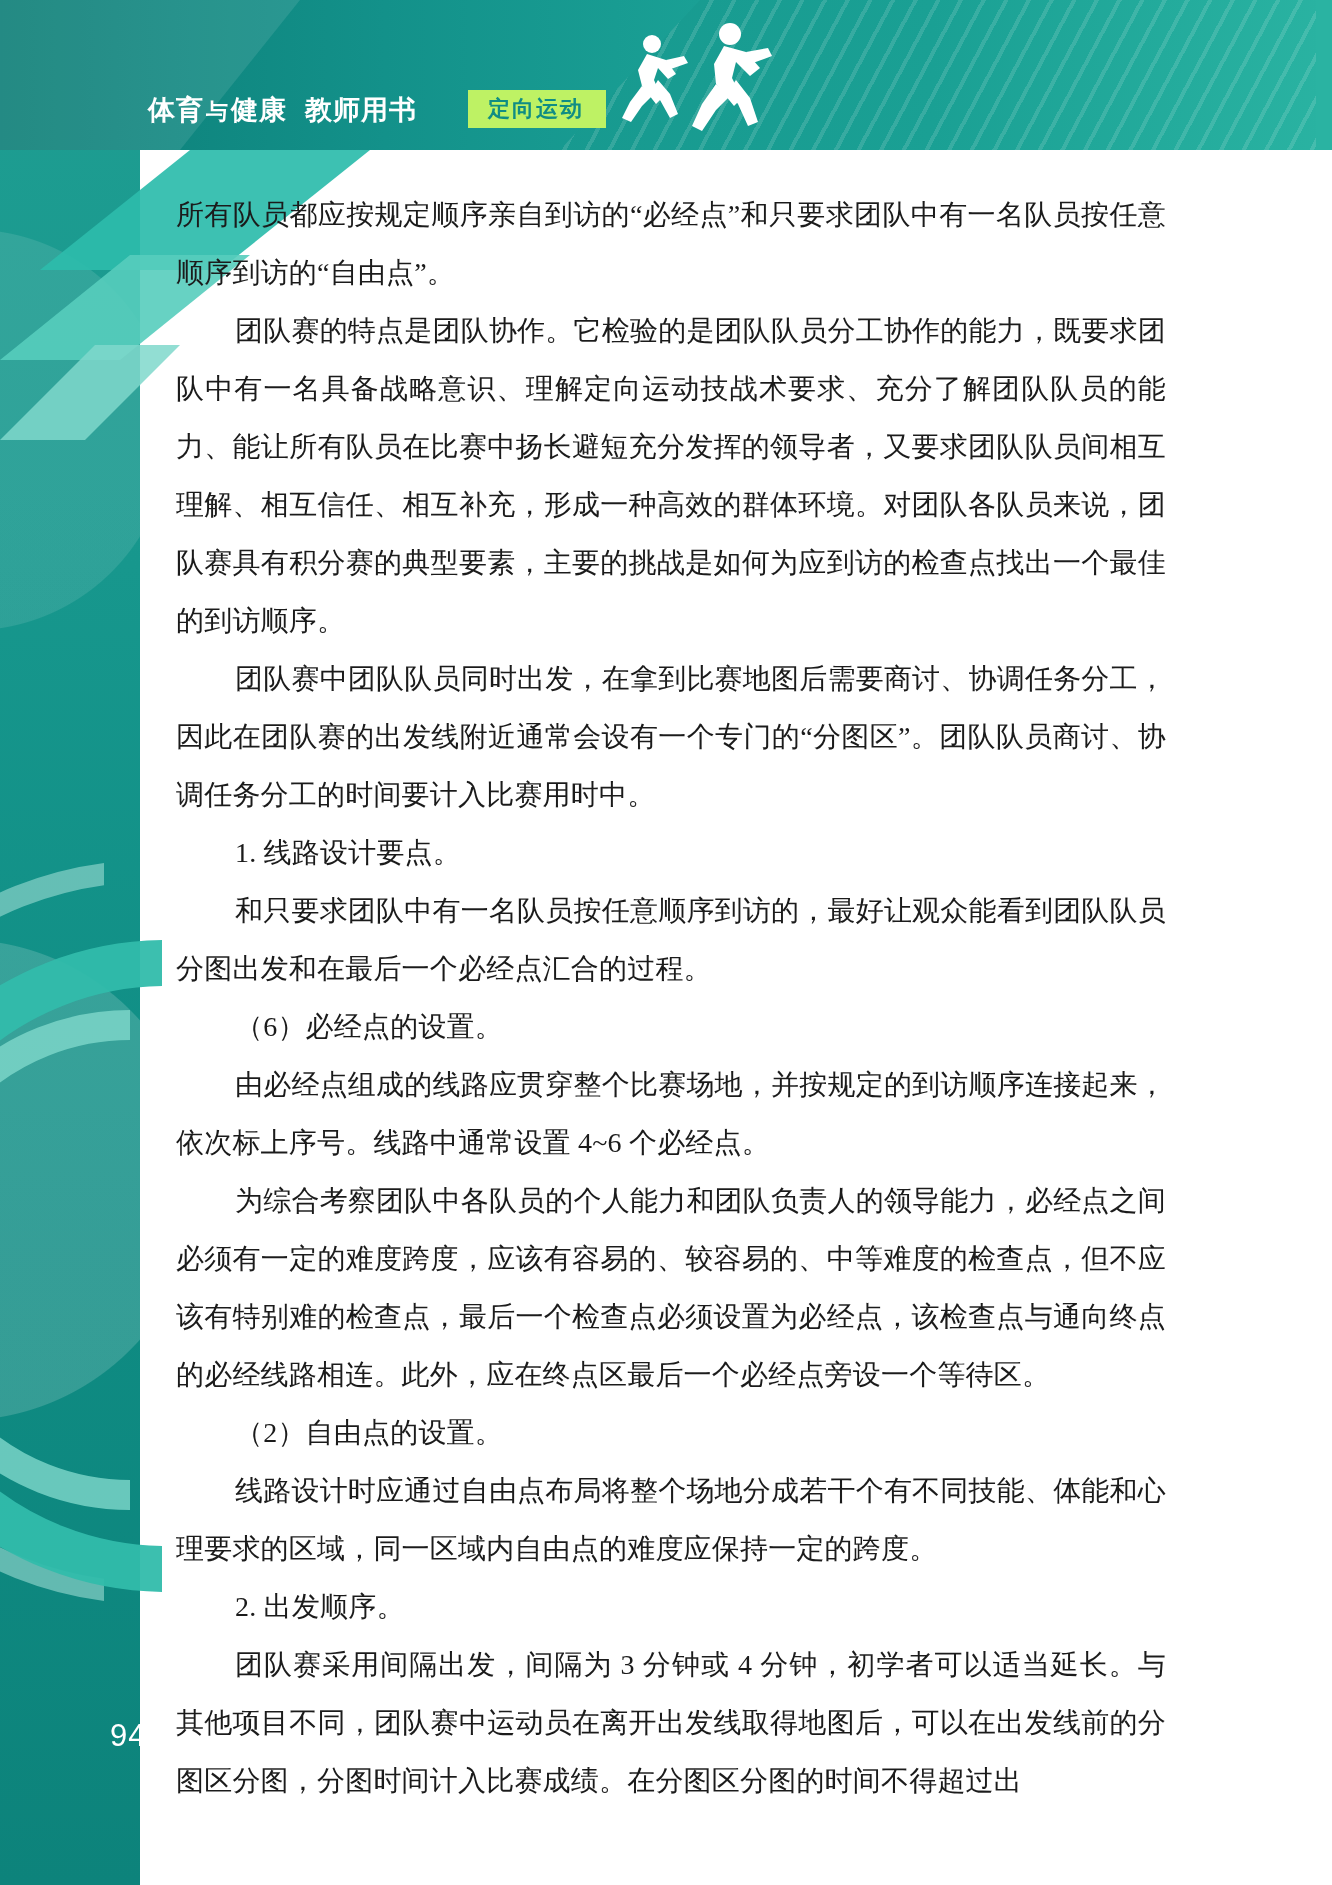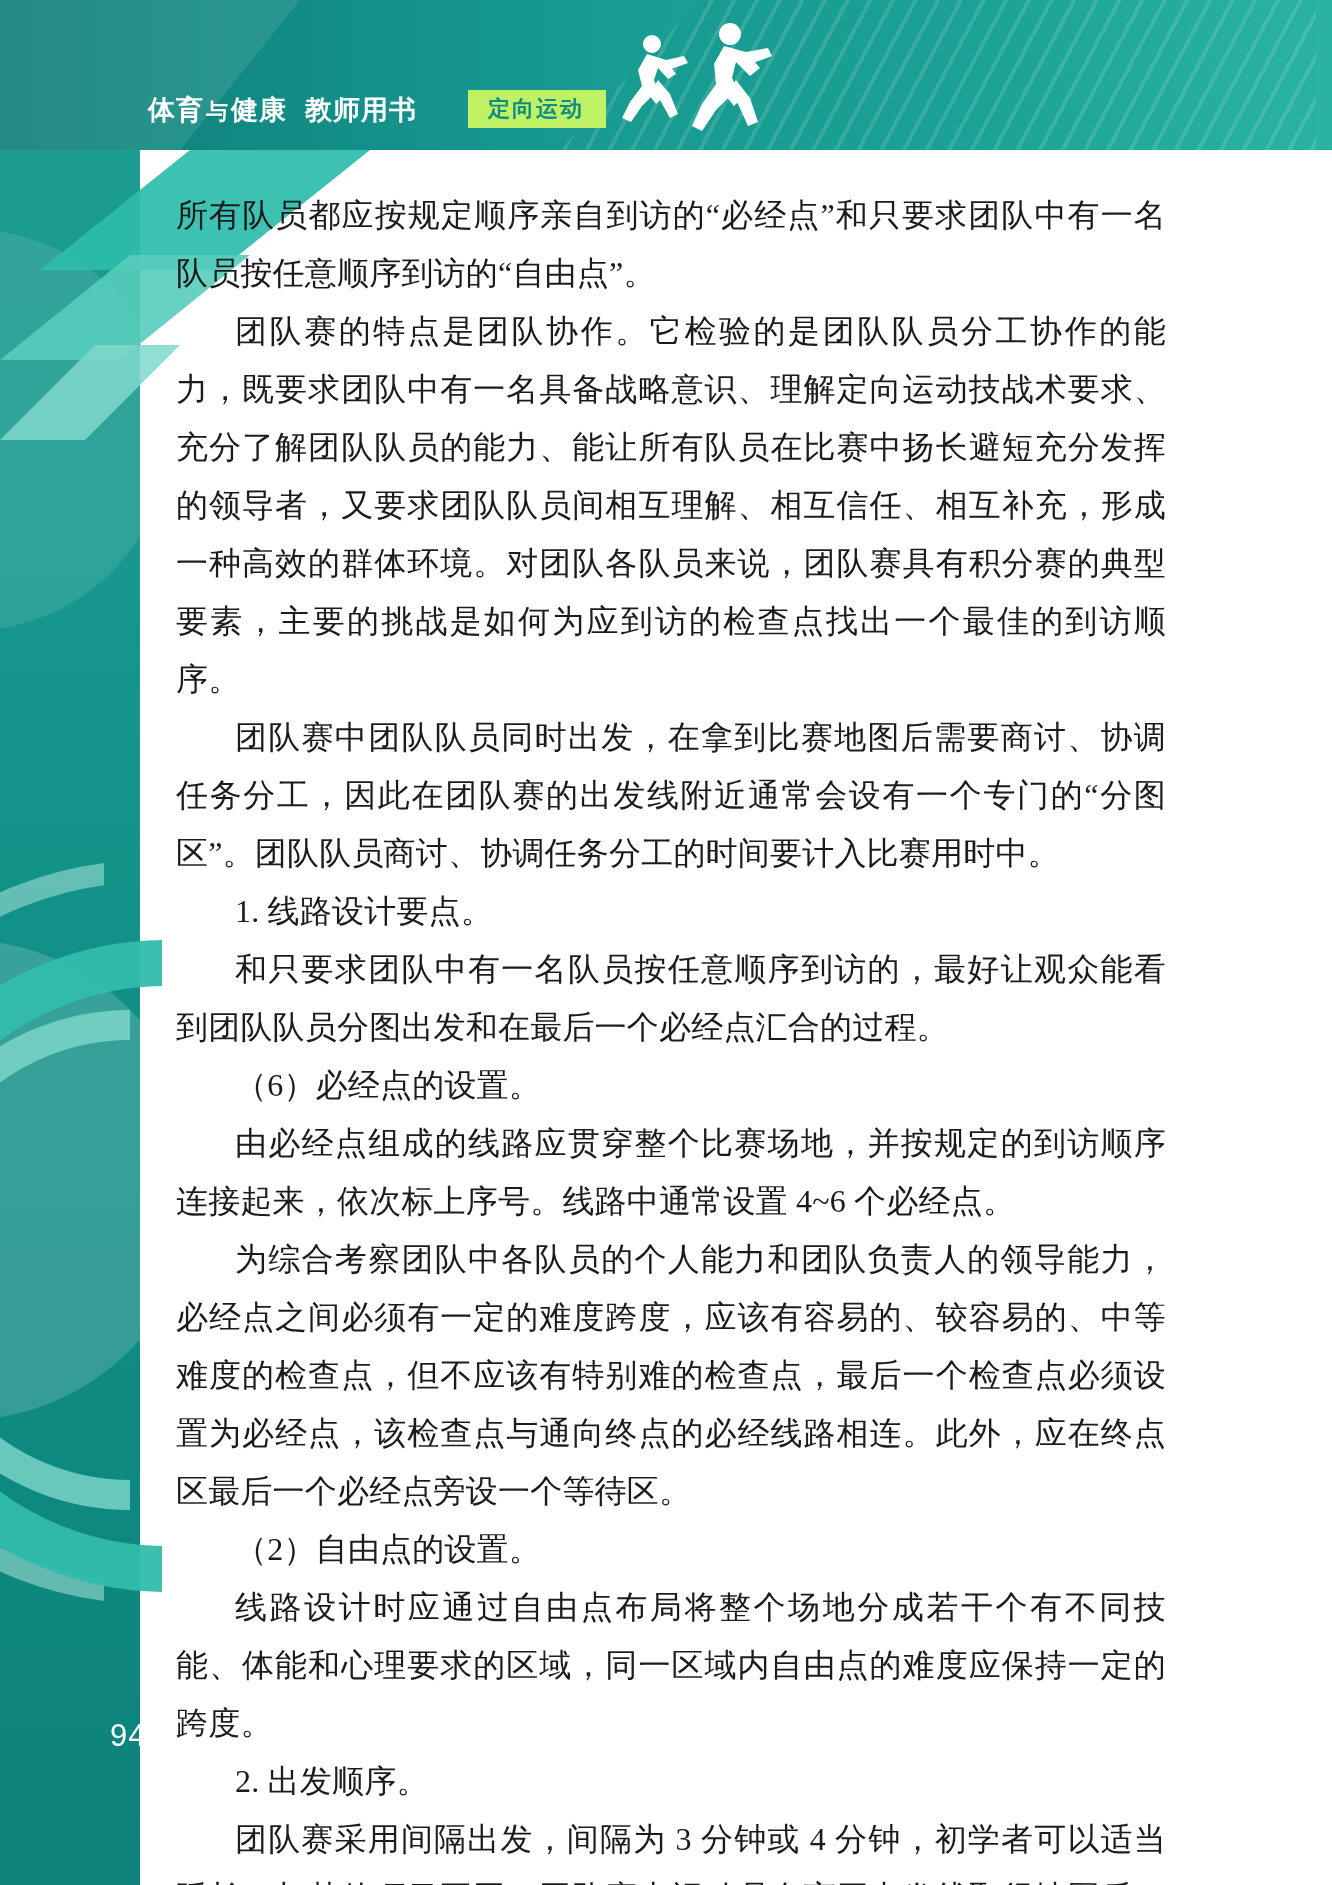--- a/index.html
+++ b/index.html
@@ -207,21 +207,21 @@
   }
 
   
   .content {
     position: absolute;
     left: 176px;
     top: 186px;
     width: 990px;
   }
   .para {
-    font-size: 32px;
+    font-size: 28px;
     line-height: 58px;
     color: #1b1b1b;
     text-align: justify;
     text-justify: inter-ideograph;
     margin: 0;
     letter-spacing: 0.2px;
   }
   .indent {
     text-indent: 59px;
   }

